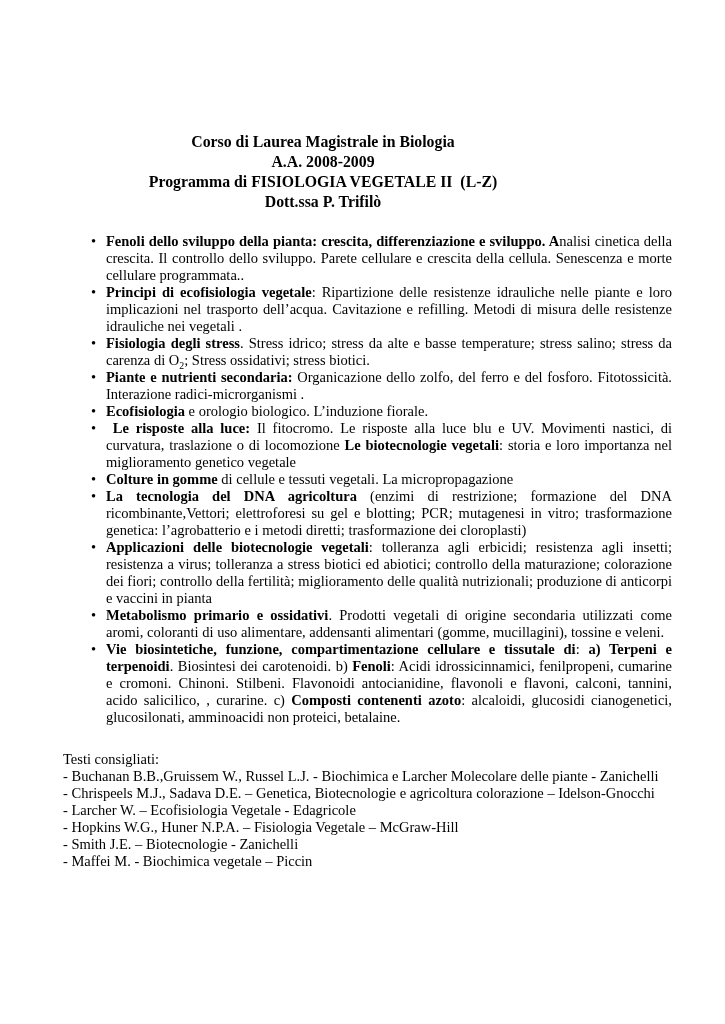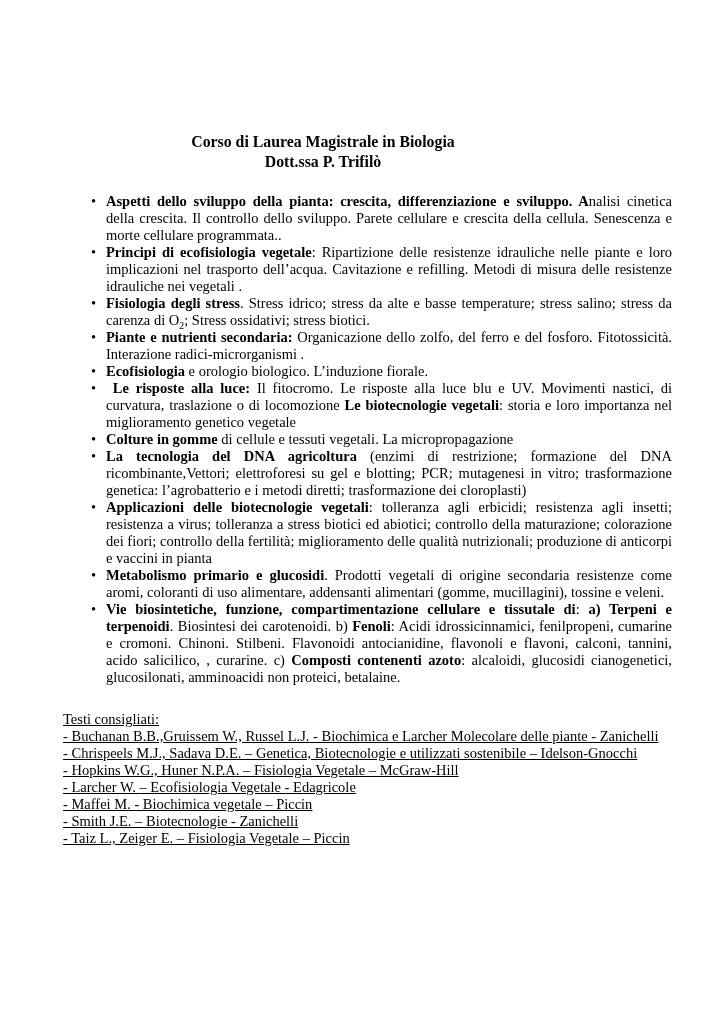--- a/index.html
+++ b/index.html
@@ -51,48 +51,49 @@
   sub {
     font-size: 0.68em;
     line-height: 0;
   }
 
   
   .refs {
     margin-top: 25px;
     font-size: 14.5px;
     line-height: 17px;
-    text-decoration: underline;
   }
   .refs-heading { margin: 0 0 0 0; }
   ul.refs-list {
     list-style: none;
     margin: 0;
     padding: 0;
   }
   ul.refs-list li.ref {
     padding-left: 12px;
     text-indent: -12px;
     text-align: justify;
   }
 </style>
 </head>
 <body>
 
 <div class="page">
 
   <div class="title-block">
     <div class="title-line">Corso di Laurea Magistrale in Biologia</div>
+    <div class="title-line">A.A. 2008-2009</div>
+    <div class="title-line">Programma di FISIOLOGIA VEGETALE II&nbsp; (L-Z)</div>
     <div class="title-line">Dott.ssa P. Trifilò</div>
   </div>
 
   <ul class="topics">
     <li class="topic">
       <span class="bullet">•</span>
-      <span class="rich"><b>Aspetti dello sviluppo della pianta: crescita, differenziazione e sviluppo. A</b><span>nalisi cinetica della crescita. Il controllo dello sviluppo. Parete cellulare e crescita della cellula. Senescenza e morte cellulare programmata..</span></span>
+      <span class="rich"><b>Fenoli dello sviluppo della pianta: crescita, differenziazione e sviluppo. A</b><span>nalisi cinetica della crescita. Il controllo dello sviluppo. Parete cellulare e crescita della cellula. Senescenza e morte cellulare programmata..</span></span>
     </li>
     <li class="topic">
       <span class="bullet">•</span>
       <span class="rich"><b>Principi di ecofisiologia vegetale</b><span>: Ripartizione delle resistenze idrauliche nelle piante e loro implicazioni nel trasporto dell’acqua. Cavitazione e refilling. Metodi di misura delle resistenze idrauliche nei vegetali .</span></span>
     </li>
     <li class="topic">
       <span class="bullet">•</span>
       <span class="rich"><b>Fisiologia degli stress</b><span>. Stress idrico; stress da alte e basse temperature; stress salino; stress da carenza di O<sub>2</sub></span><span>; Stress ossidativi; stress biotici.</span></span>
     </li>
     <li class="topic">
@@ -114,34 +115,33 @@
     <li class="topic">
       <span class="bullet">•</span>
       <span class="rich"><b>La tecnologia del DNA agricoltura</b><span> (enzimi di restrizione; formazione del DNA ricombinante,Vettori; elettroforesi su gel e blotting; PCR; mutagenesi in vitro; trasformazione genetica: l’agrobatterio e i metodi diretti; trasformazione dei cloroplasti)</span></span>
     </li>
     <li class="topic">
       <span class="bullet">•</span>
       <span class="rich"><b>Applicazioni delle biotecnologie vegetali</b><span>: tolleranza agli erbicidi; resistenza agli insetti; resistenza a virus; tolleranza a stress biotici ed abiotici; controllo della maturazione; colorazione dei fiori; controllo della fertilità; miglioramento delle qualità nutrizionali; produzione di anticorpi e vaccini in pianta</span></span>
     </li>
     <li class="topic">
       <span class="bullet">•</span>
-      <span class="rich"><b>Metabolismo primario e glucosidi</b><span>. Prodotti vegetali di origine secondaria resistenze come aromi, coloranti di uso alimentare, addensanti alimentari (gomme, mucillagini), tossine e veleni.</span></span>
+      <span class="rich"><b>Metabolismo primario e ossidativi</b><span>. Prodotti vegetali di origine secondaria utilizzati come aromi, coloranti di uso alimentare, addensanti alimentari (gomme, mucillagini), tossine e veleni.</span></span>
     </li>
     <li class="topic">
       <span class="bullet">•</span>
       <span class="rich"><b>Vie biosintetiche, funzione, compartimentazione cellulare e tissutale di</b><span>: </span><b>a) Terpeni e terpenoidi</b><span>. Biosintesi dei carotenoidi. b) </span><b>Fenoli</b><span>: Acidi idrossicinnamici, fenilpropeni, cumarine e cromoni. Chinoni. Stilbeni. Flavonoidi antocianidine, flavonoli e flavoni, calconi, tannini, acido salicilico, , curarine. c) </span><b>Composti contenenti azoto</b><span>: alcaloidi, glucosidi cianogenetici, glucosilonati, amminoacidi non proteici, betalaine.</span></span>
     </li>
   </ul>
 
   <div class="refs">
     <p class="refs-heading">Testi consigliati:</p>
     <ul class="refs-list">
       <li class="ref">- Buchanan B.B.,Gruissem W., Russel L.J. - Biochimica e Larcher Molecolare delle piante - Zanichelli</li>
-      <li class="ref">- Chrispeels M.J., Sadava D.E. – Genetica, Biotecnologie e utilizzati sostenibile – Idelson-Gnocchi</li>
+      <li class="ref">- Chrispeels M.J., Sadava D.E. – Genetica, Biotecnologie e agricoltura colorazione – Idelson-Gnocchi</li>
+      <li class="ref">- Larcher W. – Ecofisiologia Vegetale - Edagricole</li>
       <li class="ref">- Hopkins W.G., Huner N.P.A. – Fisiologia Vegetale – McGraw-Hill</li>
-      <li class="ref">- Larcher W. – Ecofisiologia Vegetale - Edagricole</li>
+      <li class="ref">- Smith J.E. – Biotecnologie - Zanichelli</li>
       <li class="ref">- Maffei M. - Biochimica vegetale – Piccin</li>
-      <li class="ref">- Smith J.E. – Biotecnologie - Zanichelli</li>
-      <li class="ref">- Taiz L., Zeiger E. – Fisiologia Vegetale – Piccin</li>
     </ul>
   </div>
 
 </div>
 
 </body></html>

